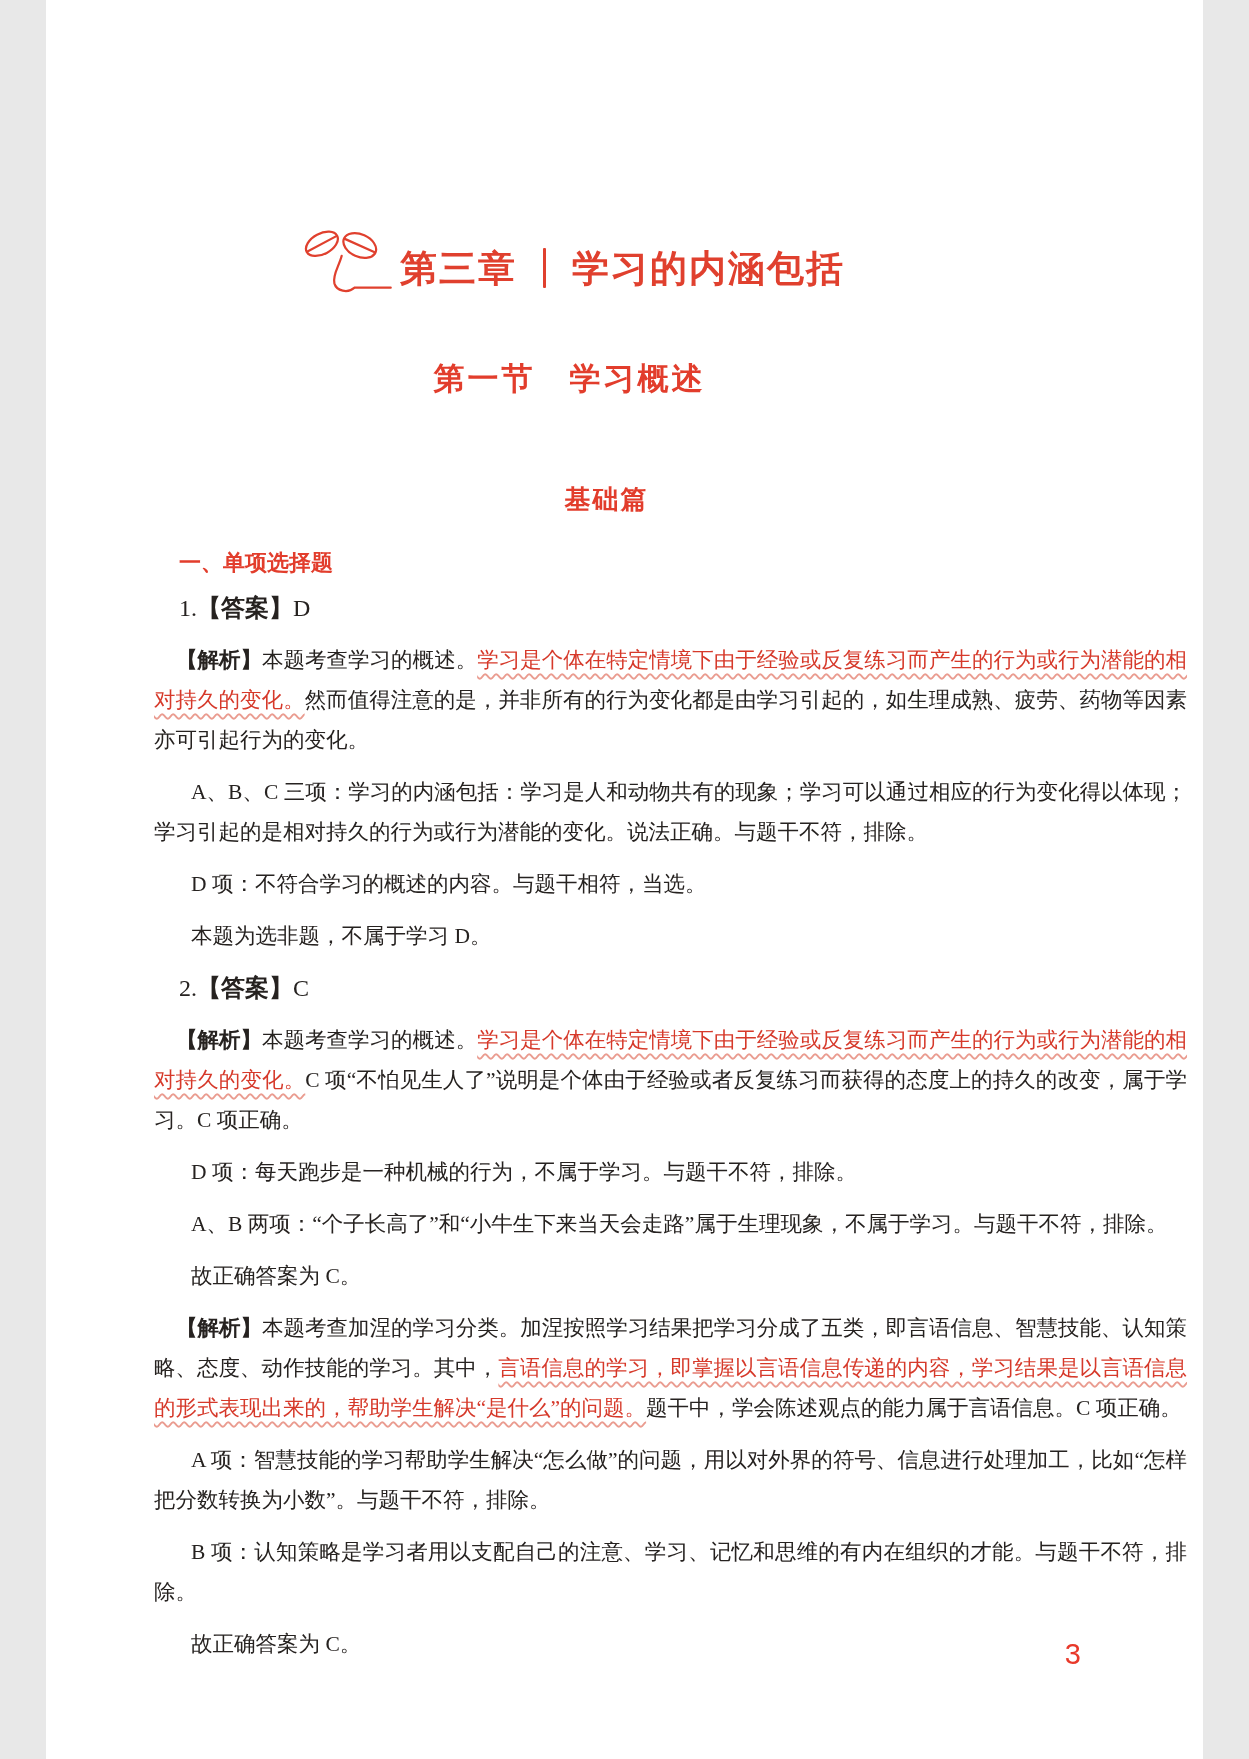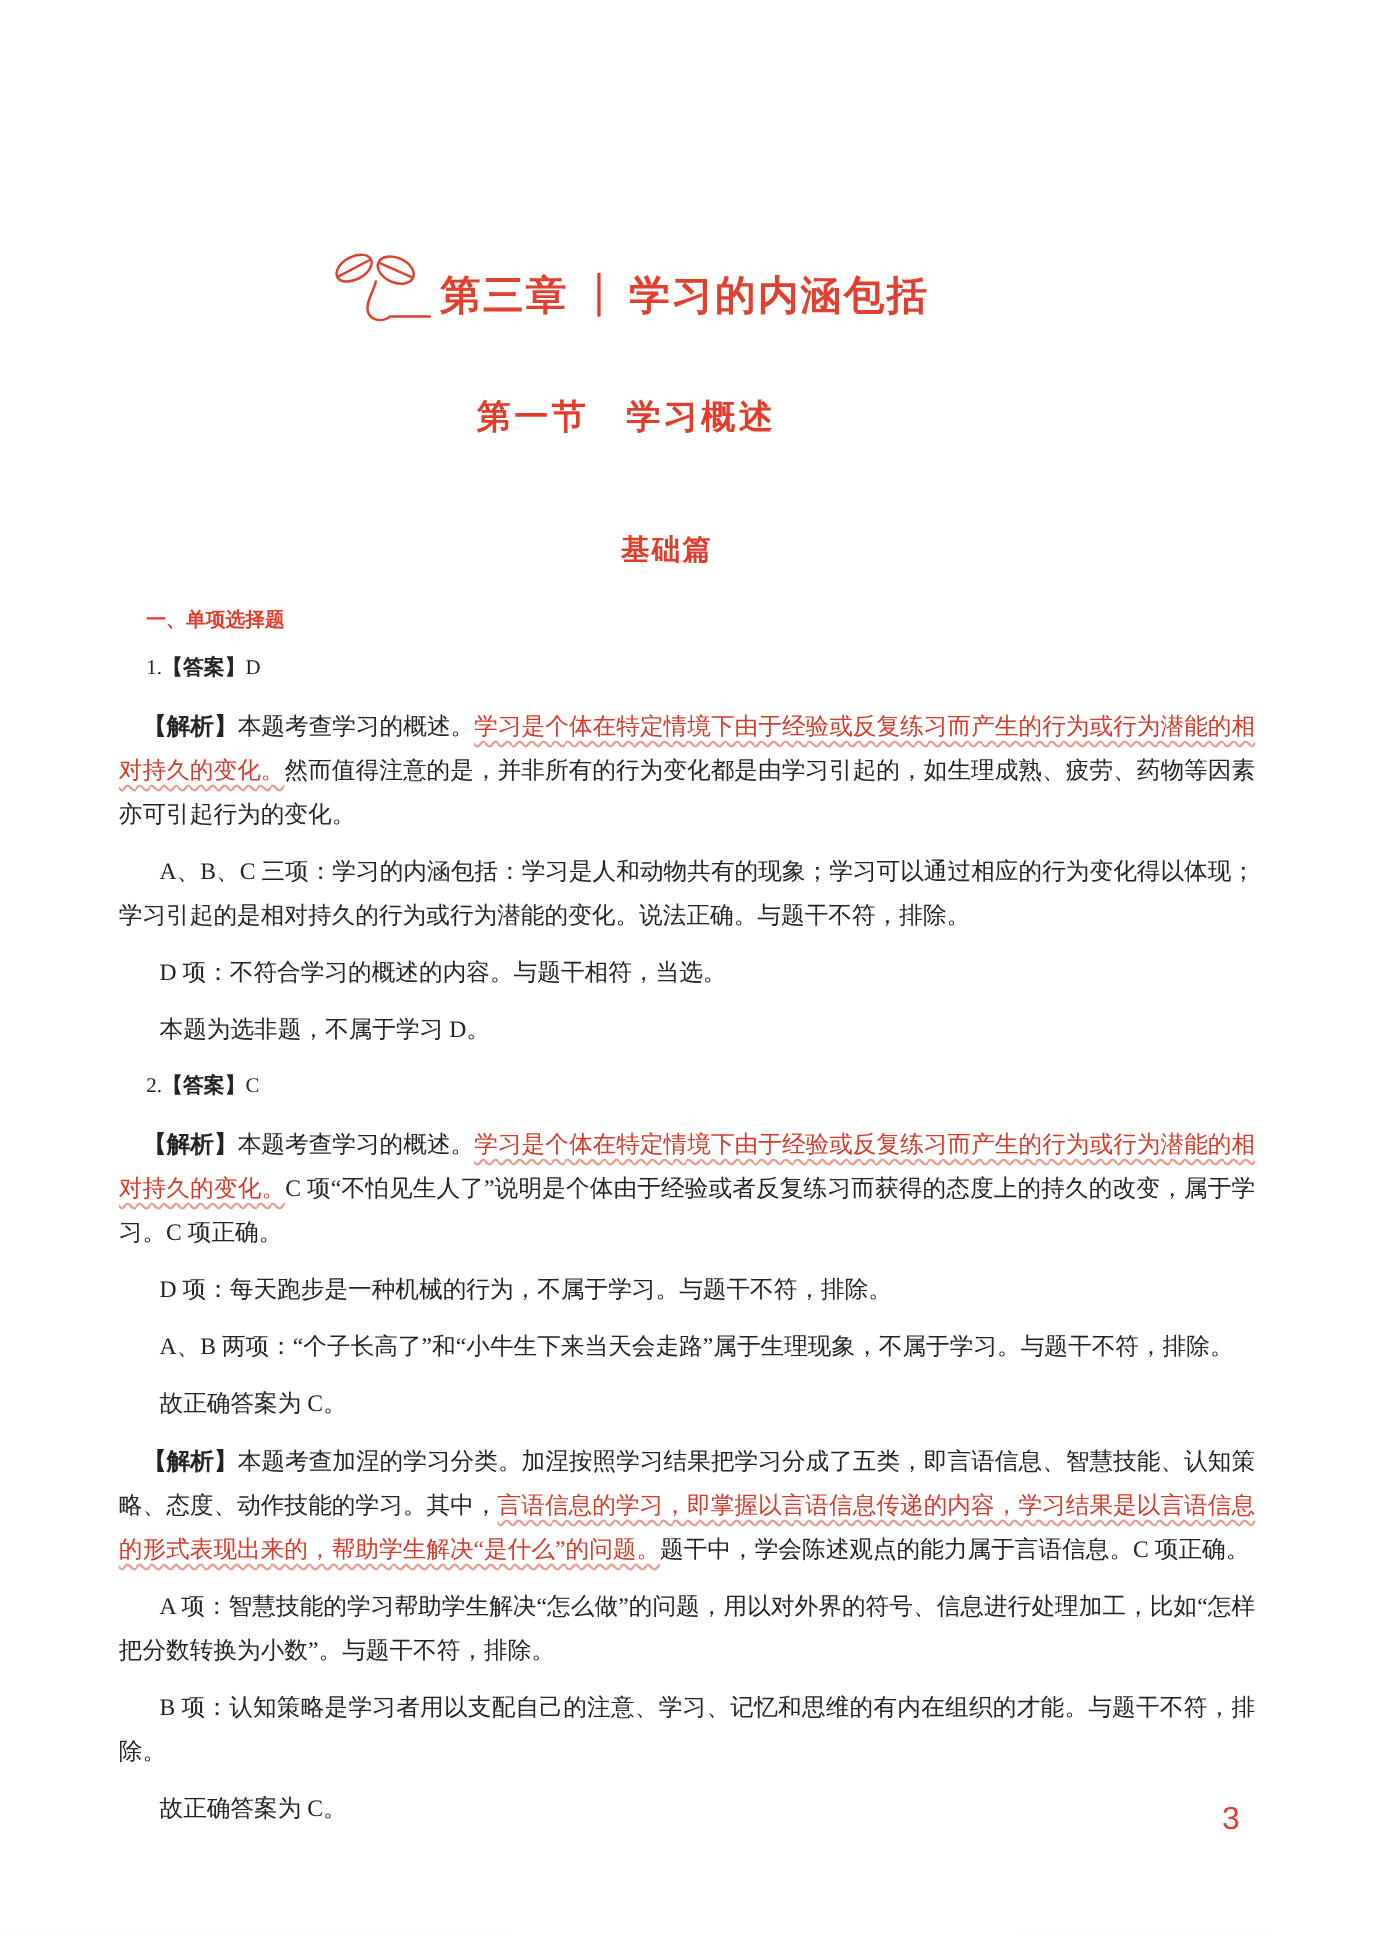--- a/index.html
+++ b/index.html
@@ -1,18 +1,18 @@
 <!DOCTYPE html>
 <html lang="zh"><head>
 <meta charset="utf-8">
 <style>
   html,body{margin:0;padding:0;background:#e8e8e8;}
   .page{
     position:relative;
-    width:1249px;height:1759px;
+    width:1157px;height:1759px;
     margin:0 auto;
     background:#ffffff;
     font-family:"Liberation Serif","DejaVu Serif",serif;
     color:#262220;
     overflow:hidden;
   }
   
   .chapter-header{
     position:absolute;top:218px;left:0;right:0;
     display:flex;align-items:flex-end;justify-content:center;
@@ -42,25 +42,25 @@
     text-align:center;transform:translateX(-18px);
     font-family:"Liberation Sans","DejaVu Sans",sans-serif;
     font-weight:700;font-size:26px;letter-spacing:2px;color:#e23d2c;
   }
   
   .content{
     position:absolute;top:548px;left:96px;width:1057px;
   }
   .group-heading{
     font-family:"Liberation Sans","DejaVu Sans",sans-serif;
-    font-weight:700;font-size:18px;color:#e23d2c;
+    font-weight:700;font-size:22px;color:#e23d2c;
     padding-left:37px;line-height:30px;margin-bottom:10px;
   }
   .answer-line{
-    font-size:19px;line-height:40px;
+    font-size:24px;line-height:40px;
     text-indent:37px;
   }
   .answer-label{font-weight:700;}
   .para{
     font-size:21.5px;line-height:40px;
     text-align:justify;margin:12px;
   }
   .ind-jiexi{text-indent:22px;}
   .ind-para{text-indent:37px;}
   .r-label{font-weight:700;}

